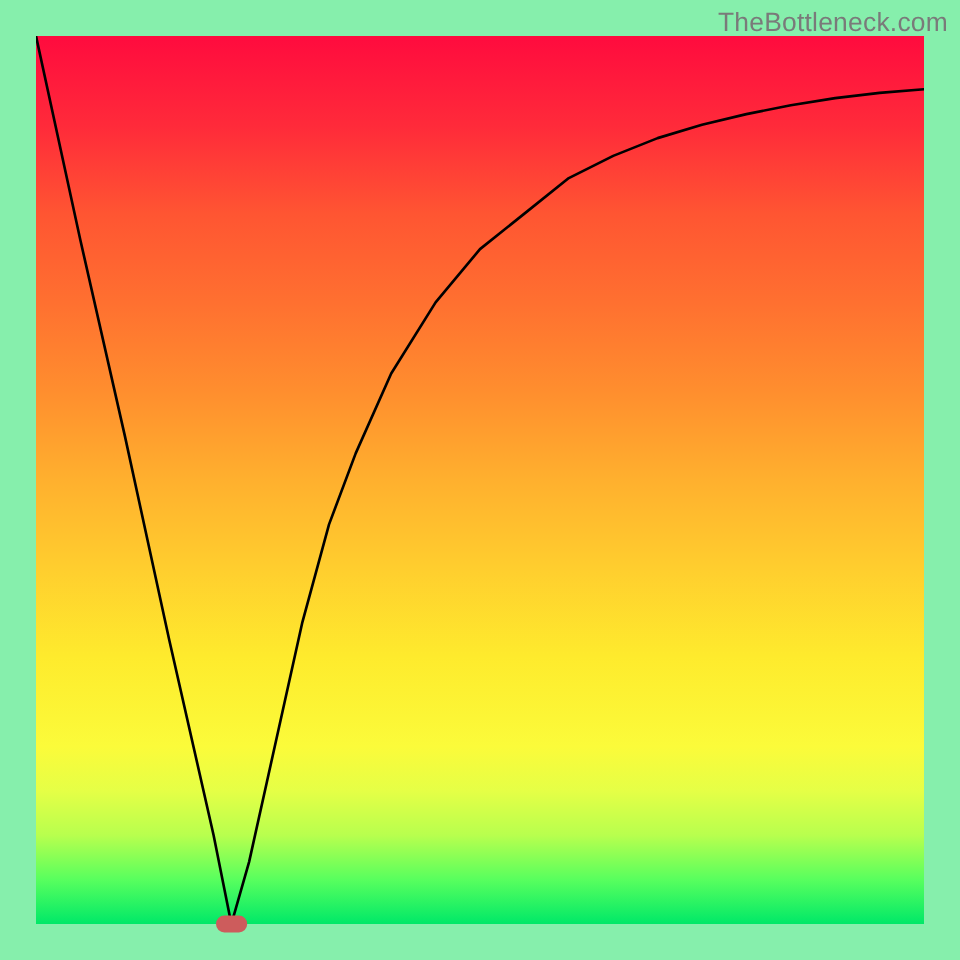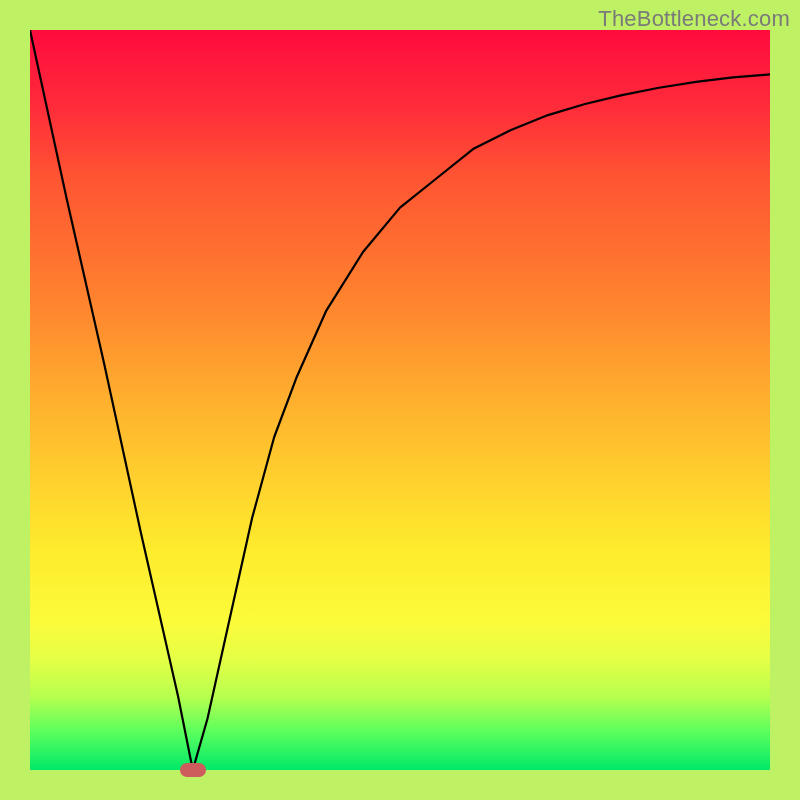--- a/index.html
+++ b/index.html
@@ -8,21 +8,21 @@
     width: 800px;
     height: 800px;
     overflow: hidden;
     background: #000;
     font-family: Arial, Helvetica, sans-serif;
   }
   .frame {
     position: relative;
     width: 800px;
     height: 800px;
-    background: #bef264;
+    background: #86efac;
   }
   .plot-area {
     position: absolute;
     left: 30px;
     top: 30px;
     width: 740px;
     height: 740px;
     background: linear-gradient(to bottom,
       #ff0b3e 0%,
       #ff2a3a 10%,

